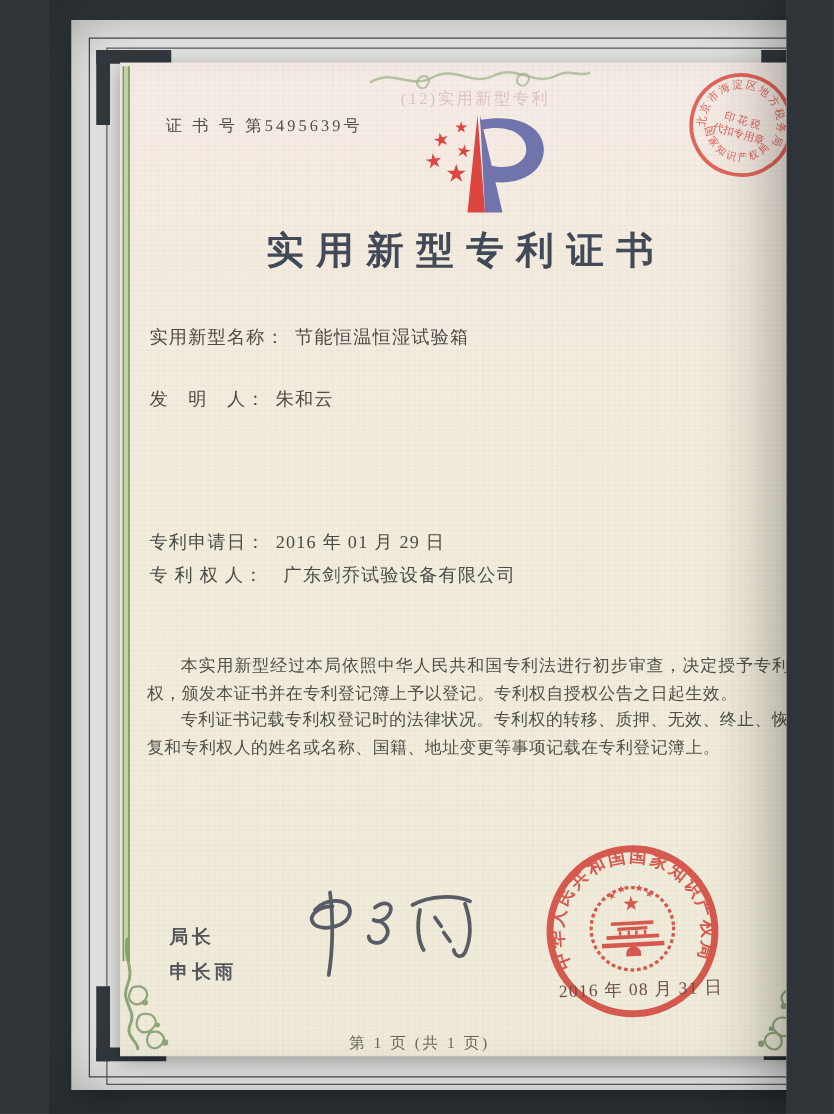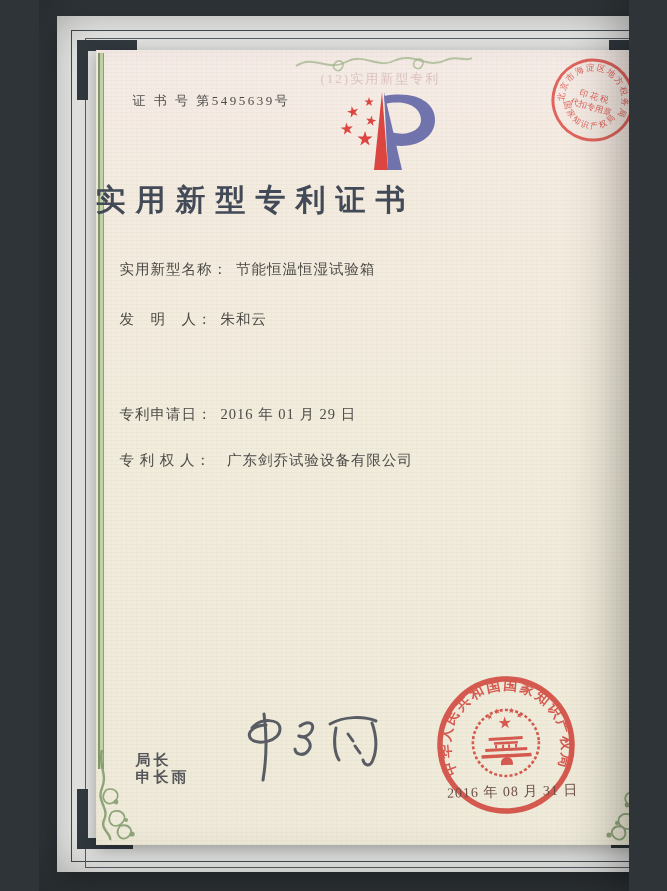--- a/index.html
+++ b/index.html
@@ -25,31 +25,31 @@
   .border-green{position:absolute;top:3px;width:6px;height:716px;
          background:linear-gradient(90deg,#7f996a 0 1.5px,#c3d2a8 1.5px 4.5px,#8aa371 4.5px 6px);}
   .border-left{left:2px;}
   .border-right{left:547px;}
   .flourish{position:absolute;opacity:.85;}
   .ghost-text{position:absolute;left:225px;top:20px;font-size:13px;letter-spacing:2px;
          color:rgba(186,128,140,.38);}
   .cert-no{position:absolute;left:37px;top:42px;font-size:13px;letter-spacing:2.5px;color:#4f4d4c;}
   .logo{position:absolute;left:226px;top:38px;}
   .tax-seal{position:absolute;left:451px;top:4px;transform:rotate(16deg);opacity:.92;}
-  .title{position:absolute;left:0;top:130px;width:100%;text-align:left;
+  .title{position:absolute;left:0;top:130px;width:100%;text-align:center;
          font-size:30px;font-weight:700;letter-spacing:10px;color:#434a57;}
   .field-row{position:absolute;left:24px;font-size:14.5px;color:#4c4a46;letter-spacing:1px;white-space:nowrap;}
   .field-value{margin-left:8px;}
   .gap-wide .field-value{margin-left:16px;text-align:center;}
   .body-text{position:absolute;left:22px;top:472px;width:514px;}
   .body-text p{margin:0;text-indent:2em;font-size:13.5px;line-height:21.5px;
          text-align:justify;color:#514e49;letter-spacing:.4px;}
   .signer{position:absolute;left:40px;font-family:"Liberation Sans","DejaVu Sans",sans-serif;
          font-weight:700;font-size:15px;color:#55565a;letter-spacing:3px;}
-  .signer-title{top:690px;margin-top:11px;}
+  .signer-title{top:690px;}
   .signer-name{top:718px;font-family:Liberation Serif, serif;}
   .signature{position:absolute;left:140px;top:660px;}
   .office-seal{position:absolute;left:338px;top:623px;mix-blend-mode:multiply;opacity:.9;transform:rotate(-3deg);}
   .seal-date{position:absolute;left:351px;top:733px;font-size:14px;color:#6d4f49;letter-spacing:1px;
          transform:rotate(-1.5deg);z-index:5;}
   .footer{position:absolute;left:0;top:776px;width:480px;text-align:center;
          font-size:12.5px;color:#6b675f;letter-spacing:2px;}
   svg text{font-family:"Liberation Serif","DejaVu Serif",serif;}
 </style>
 </head>
@@ -133,28 +133,30 @@
     </svg>
 
     <div class="title">实用新型专利证书</div>
 
     <div class="field-row" style="top:210px">
       <span class="field-label">实用新型名称：</span><span class="field-value">节能恒温恒湿试验箱</span>
     </div>
     <div class="field-row" style="top:260px">
       <span class="field-label">发　明　人：</span><span class="field-value">朱和云</span>
     </div>
-    <div class="field-row" style="top:355px">
+    <div class="field-row" style="top:374px">
       <span class="field-label">专利申请日：</span><span class="field-value">2016 年 01 月 29 日</span>
     </div>
     <div class="field-row gap-wide" style="top:401px">
       <span class="field-label">专 利 权 人：</span><span class="field-value">广东剑乔试验设备有限公司</span>
     </div>
 
     <div class="body-text">
+      <p>本实用新型经过本局依照中华人民共和国专利法进行初步审查，决定授予专利权，颁发本证书并在专利登记簿上予以登记。专利权自授权公告之日起生效。</p>
+      <p>专利证书记载专利权登记时的法律状况。专利权的转移、质押、无效、终止、恢复和专利权人的姓名或名称、国籍、地址变更等事项记载在专利登记簿上。</p>
     </div>
 
     <div class="signer signer-title">局长</div>
     <div class="signer signer-name">申长雨</div>
 
     <svg class="signature" width="150" height="80" viewBox="0 0 150 80">
       <g stroke="#3f4450" stroke-width="3" fill="none" stroke-linecap="round" opacity=".85">
         <path d="M16,18 C24,8 44,8 44,19 C44,31 22,36 15,29 C9,22 20,15 30,15"></path>
         <path d="M28,4 C31,26 30,52 27,70"></path>
         <path d="M64,16 C72,10 79,13 76,20 C73,27 65,28 63,26"></path>
@@ -188,15 +190,16 @@
         <rect x="2" y="-0.5" width="2" height="3.5"></rect>
           <rect x="9" y="-0.5" width="2" height="3.5"></rect>
         <rect x="-21" y="3" width="42" height="3"></rect>
         <rect x="-25" y="9" width="50" height="3.5"></rect>
         <path d="M-6,18 a6,6 0 0 1 12,0 l0,2 l-12,0 Z"></path>
       </g>
     </svg>
 
     <div class="seal-date">2016 年 08 月 31 日</div>
 
+    <div class="footer">第 1 页 (共 1 页)</div>
 
   </div>
 </div>
 
 </body></html>

